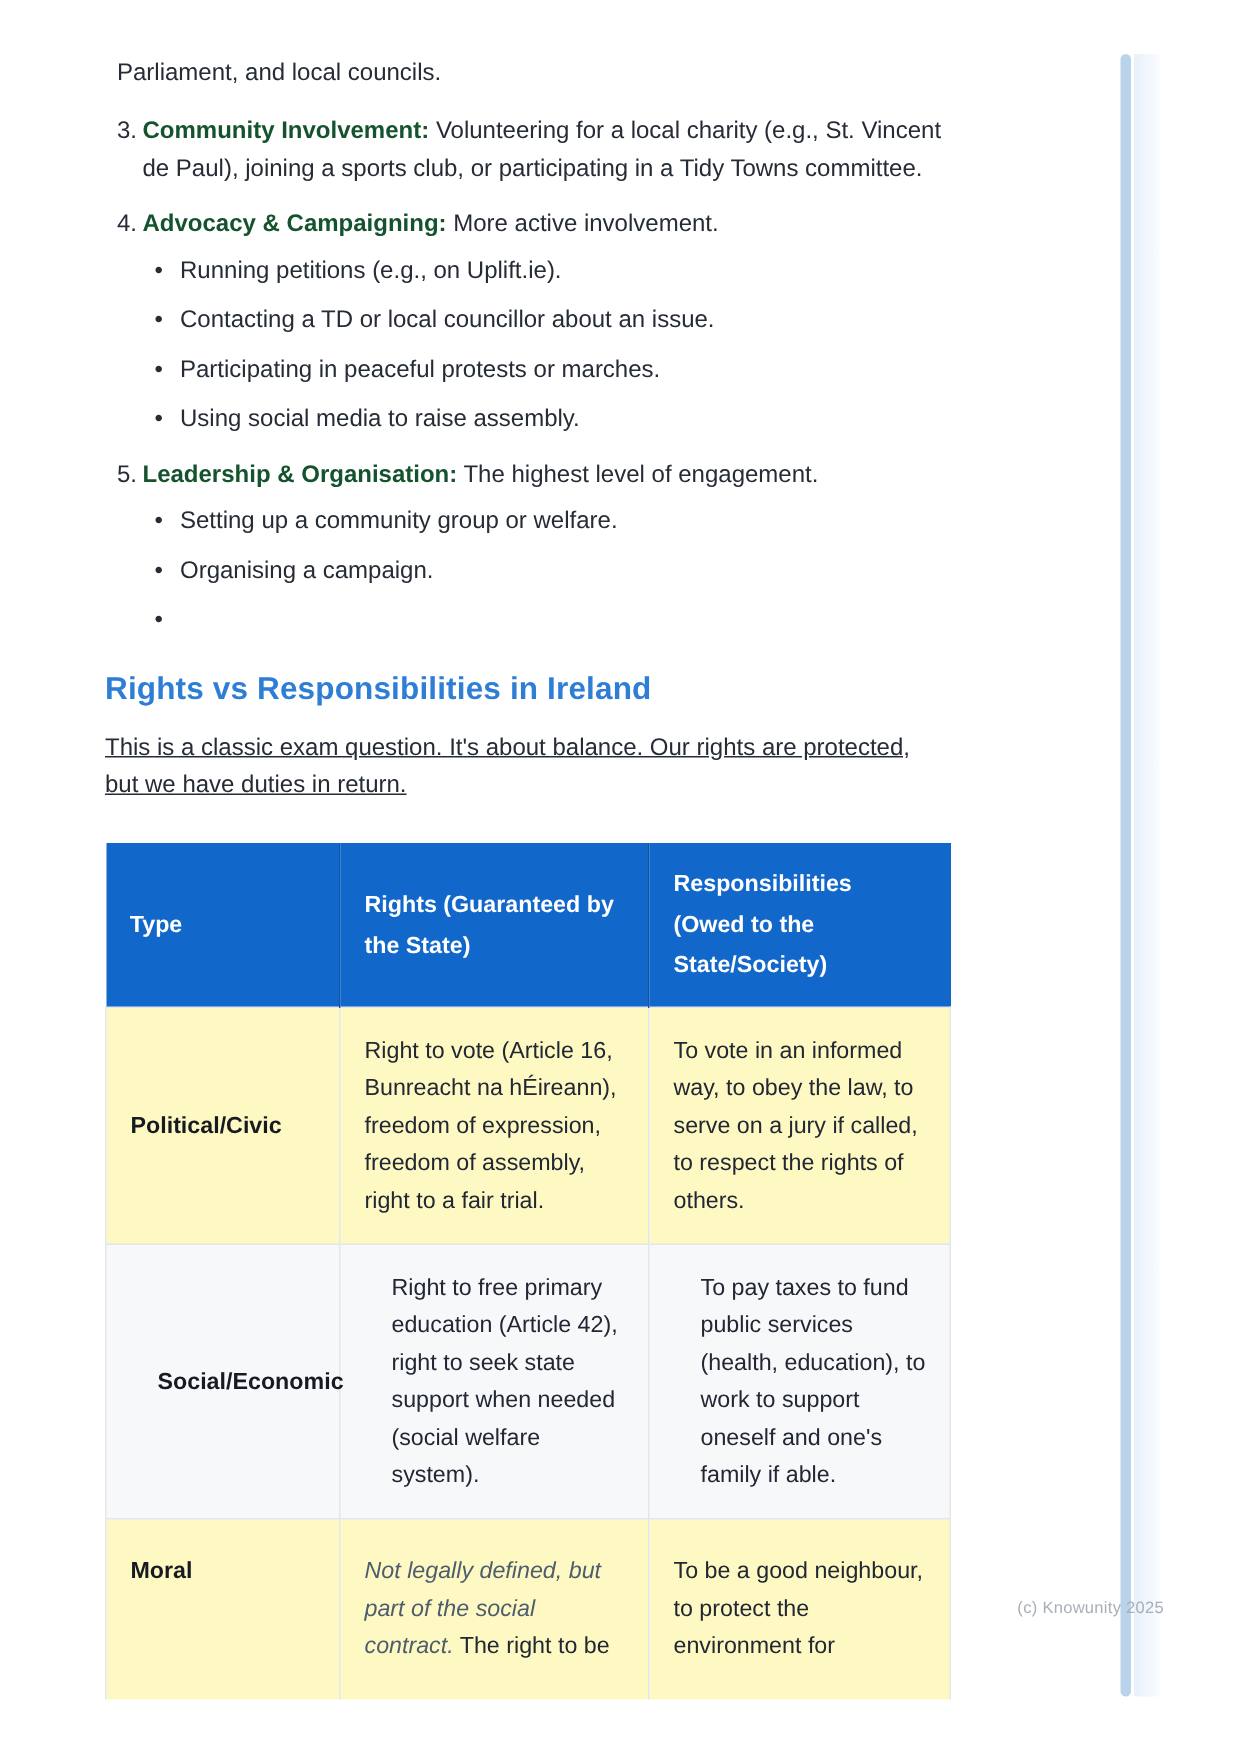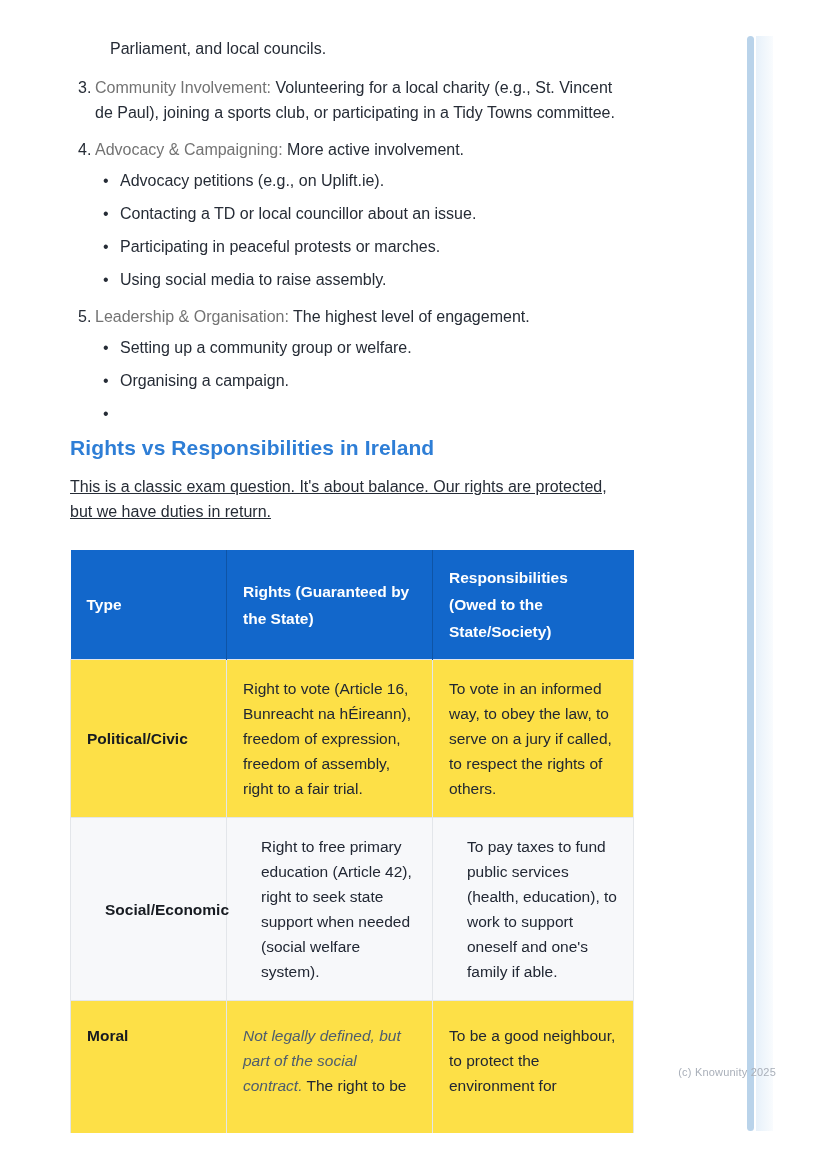--- a/index.html
+++ b/index.html
@@ -6,49 +6,49 @@
   html,body { background:#ffffff; }
   body {
     width:828px; height:1171px; position:relative; overflow:hidden;
     font-family:"Liberation Sans", sans-serif;
     color:var(--text, #262c36);
   }
   .page { position:absolute; inset:0; background:#fff; }
   .clip { position:absolute; top:0; left:0; width:745px; height:1133px; overflow:hidden; }
   .content { padding:36px 0 0 70px; width:633px; font-size:16px; line-height:25px; }
 
-  .continuation { margin-left:40px; }
+  .continuation { margin-left:8px; }
 
   .num-item { display:flex; margin-top:12px; padding-left:8px; }
   .num-item.first { margin-top:14px; }
   .num { width:17px; flex:none; }
   .num-body { flex:1; }
-  b, strong, .lbl { font-weight:normal; color:#737373; }
+  b, strong, .lbl { font-weight:bold; color:#14532d; }
 
   ul.bullets { list-style:none; }
   ul.bullets li { display:flex; margin-top:8px; padding-left:8px; }
   ul.bullets li:first-child { margin-top:6px; }
   .dot { width:17px; flex:none; color:#262c36; }
 
   h2.section {
-    margin-top:8px; font-size:21px; line-height:28px; font-weight:bold;
+    margin-top:20px; font-size:21px; line-height:28px; font-weight:bold;
     color:var(--heading-blue, #2e7ed6); letter-spacing:.1px;
   }
   p.intro { margin-top:12px;text-decoration:underline; }
 
   table.rr { border-collapse:collapse; margin-top:26px; width:563px; font-size:15.5px; table-layout:fixed; }
   col.c-type { width:156px; } col.c-rights { width:206px; } col.c-resp { width:201px; }
   thead th {
     background:var(--table-header-bg, #1267cb); color:var(--table-header-text,#ffffff);
     text-align:left; font-weight:bold; padding:14px 16px; vertical-align:middle;
     height:108px; line-height:27px; border:0;
   }
   thead th + th { border-left:1px solid rgba(0,0,0,0.18); }
   tbody td {
-    border:1px solid var(--border, #e3e6ea); background:#fde047;
+    border:1px solid var(--border, #e3e6ea); background:#fef9c3;
     padding:16px 12px 16px 16px; vertical-align:middle; line-height:25px; color:#212733;
   }
   tbody tr.alt td { background:var(--row-alt-bg, #f7f8fa);padding-left:34px; }
   tbody td.t-col { font-weight:bold; color:#171b21; }
   tr.row-moral td { vertical-align:top; height:230px; padding-top:22px; }
   .em-muted { font-style:italic; color:var(--italic-muted, #4e5d6e); }
 
   .scroll-strip {
     position:absolute; top:36px; left:756px; width:17px; height:1095px;
     background:linear-gradient(to right, #e7f1fa, rgba(231,241,250,0.25));
@@ -78,21 +78,21 @@
         </div>
       </div>
 
       <div class="num-item">
         <span class="num">4.</span>
         <div class="num-body">
           <span class="lbl">Advocacy &amp; Campaigning:</span><span> More active involvement.</span>
           <ul class="bullets">
             <li>
                 <span class="dot">•</span>
-                <span>Advocacy petitions (e.g., on Uplift.ie).</span>
+                <span>Running petitions (e.g., on Uplift.ie).</span>
               </li>
             <li>
                 <span class="dot">•</span>
                 <span>Contacting a TD or local councillor about an issue.</span>
               </li>
             <li>
                 <span class="dot">•</span>
                 <span>Participating in peaceful protests or marches.</span>
               </li>
             <li>

